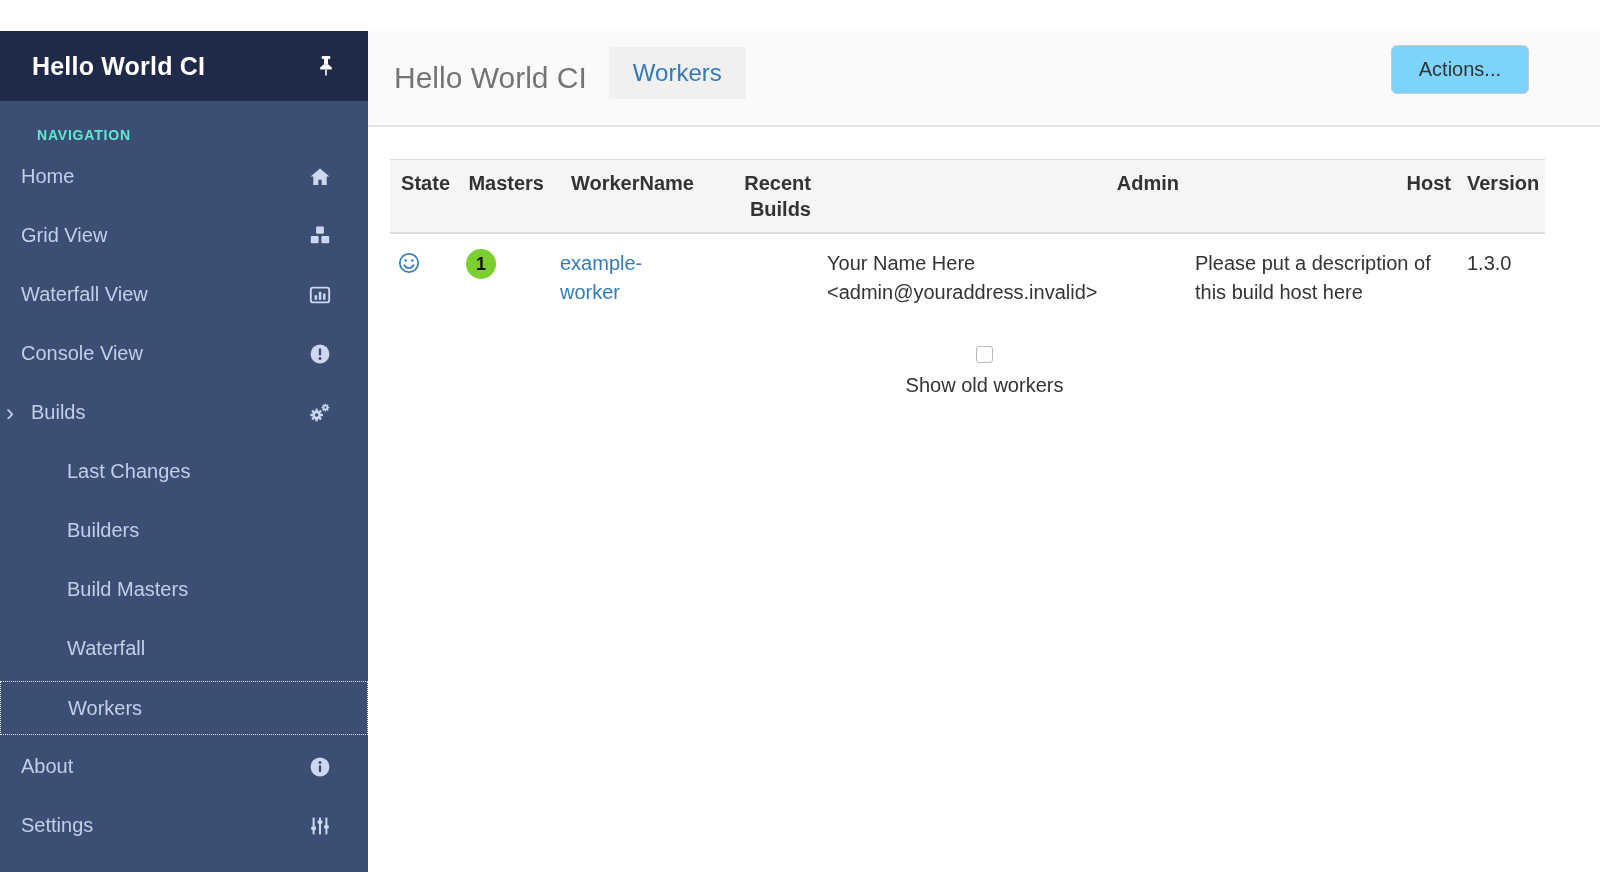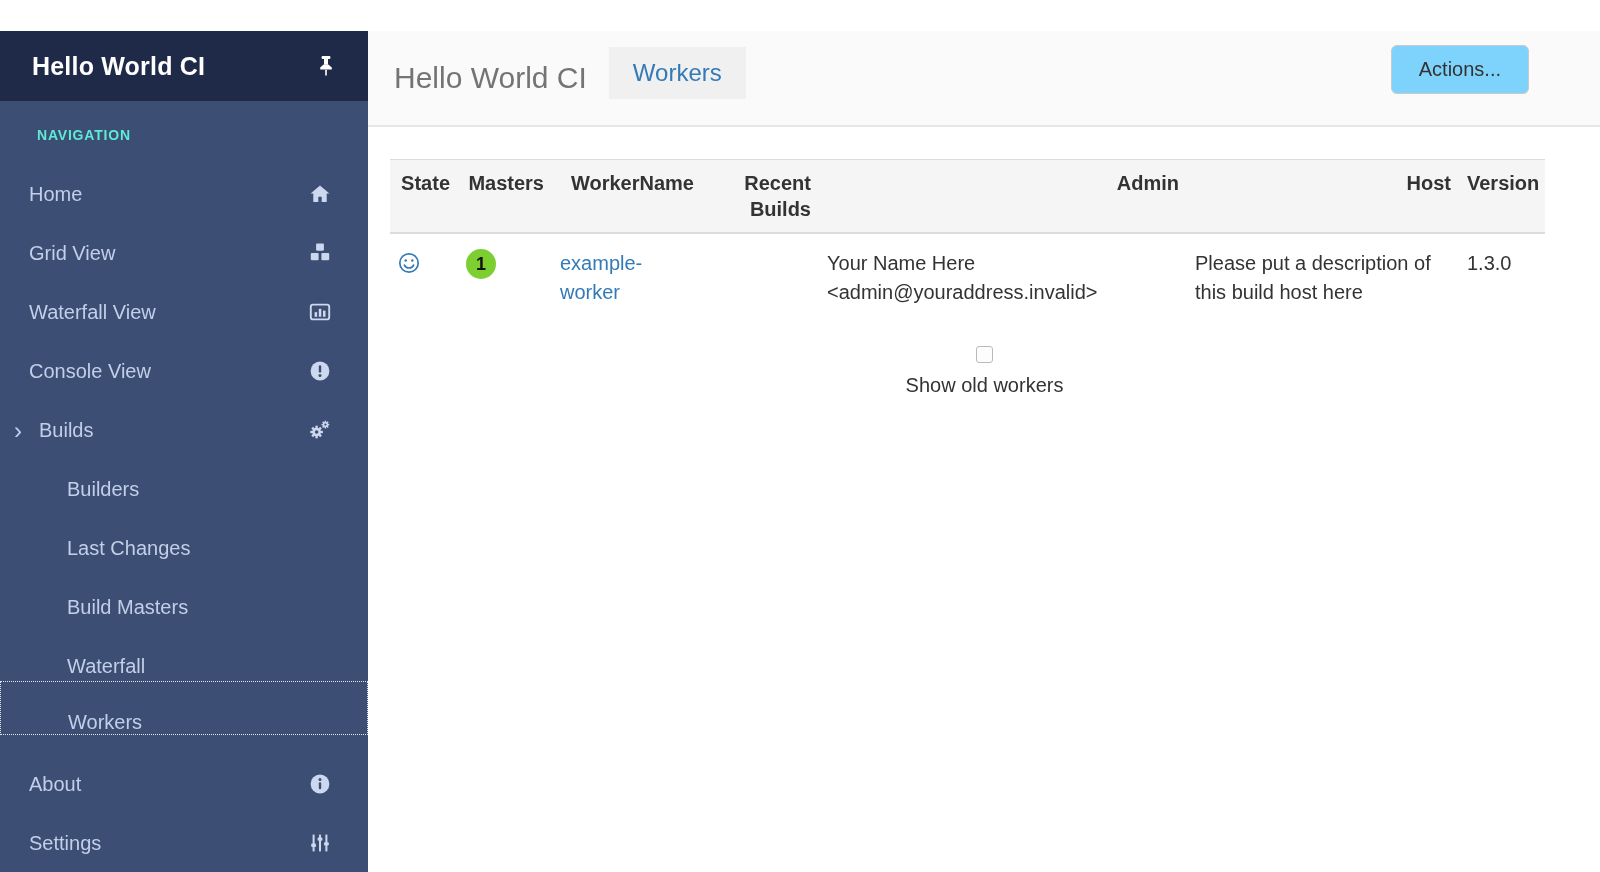--- a/index.html
+++ b/index.html
@@ -20,22 +20,22 @@
     justify-content:space-between; padding:0 30px 0 32px;
   }
   .brand { color:#ffffff; font-size:25px; font-weight:600; letter-spacing:.2px; }
   .pin { color:#ffffff; width:24px; height:24px; cursor:pointer; }
   .nav-label {
     margin:26px 0 4px 37px; font-size:14px; font-weight:bold;
     color:#5eead4; letter-spacing:.8px;
   }
   .nav { list-style:none; }
   .nav-item {
-    height:59px; display:flex; align-items:flex-end; justify-content:space-between;
-    padding:0 36px 0 29px; color:#c2cfe9; font-size:20px; cursor:pointer;
+    height:59px; display:flex; align-items:center; justify-content:space-between;
+    padding:0 36px 0 21px; color:#c2cfe9; font-size:20px; cursor:pointer;
   }
   .nav-item .lbl-wrap { display:flex; align-items:center; gap:10px; }
   .nav-item .icon { width:24px; height:24px; color:#ccd8ee; flex:none; }
   .nav-item.sub { padding-left:67px; }
   .nav-item.active {
     border:1px dotted #dde4f2; height:54px; margin:3px 0 2px 0;
   }
   .chevron { font-size:24px; line-height:20px; color:#c2cfe9; margin-left:-15px; width:15px; display:inline-block; }
   .sidebar-footer {
     position:absolute; left:0; bottom:0; width:100%; height:17px; background:#32436a;
@@ -199,24 +199,24 @@
       <li class="nav-item">
         <span class="lbl-wrap">
           <span class="chevron">›</span>
           <span>Builds</span>
         </span>
         <svg class="icon" viewBox="0 0 24 24" fill="currentColor">
             <use href="#i-cogs"></use>
           </svg>
       </li>
       <li class="nav-item sub">
+        <span>Last Changes</span>
+      </li>
+      <li class="nav-item sub">
         <span>Builders</span>
-      </li>
-      <li class="nav-item sub">
-        <span>Last Changes</span>
       </li>
       <li class="nav-item sub">
         <span>Build Masters</span>
       </li>
       <li class="nav-item sub">
         <span>Waterfall</span>
       </li>
       <li class="nav-item sub active">
         <span>Workers</span>
       </li>

